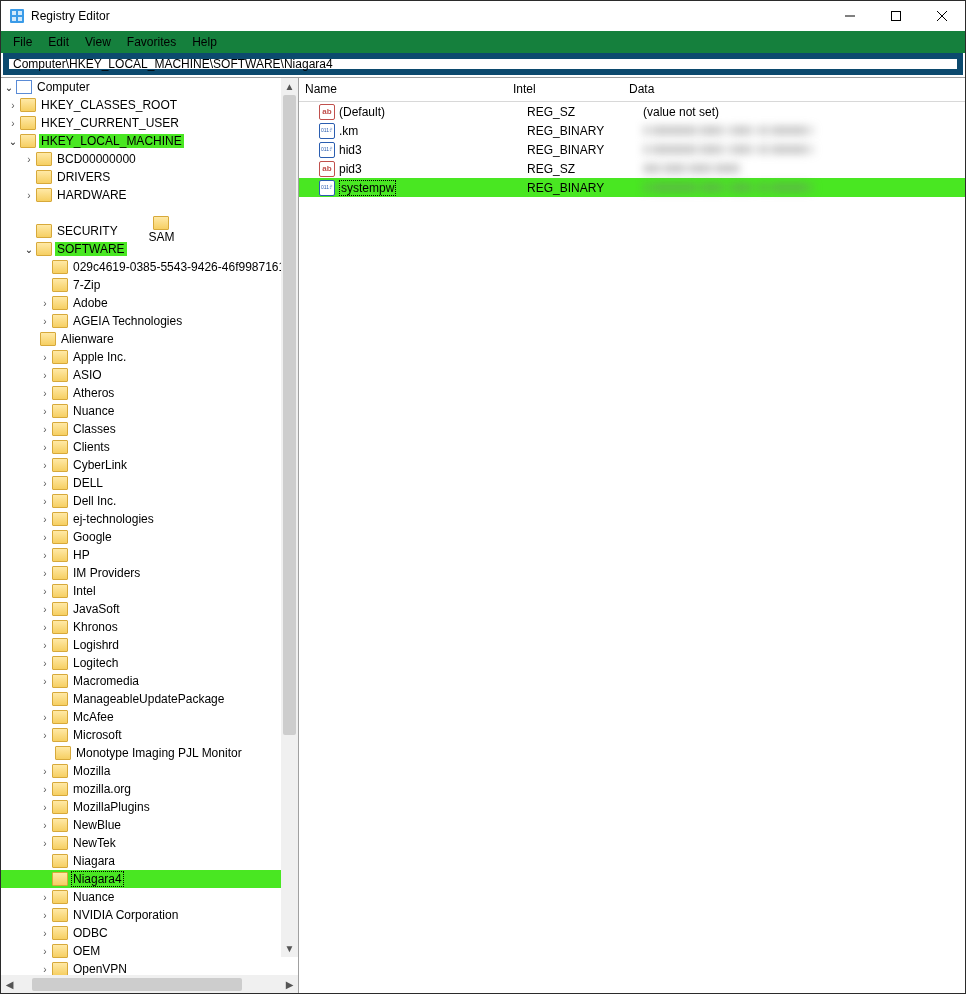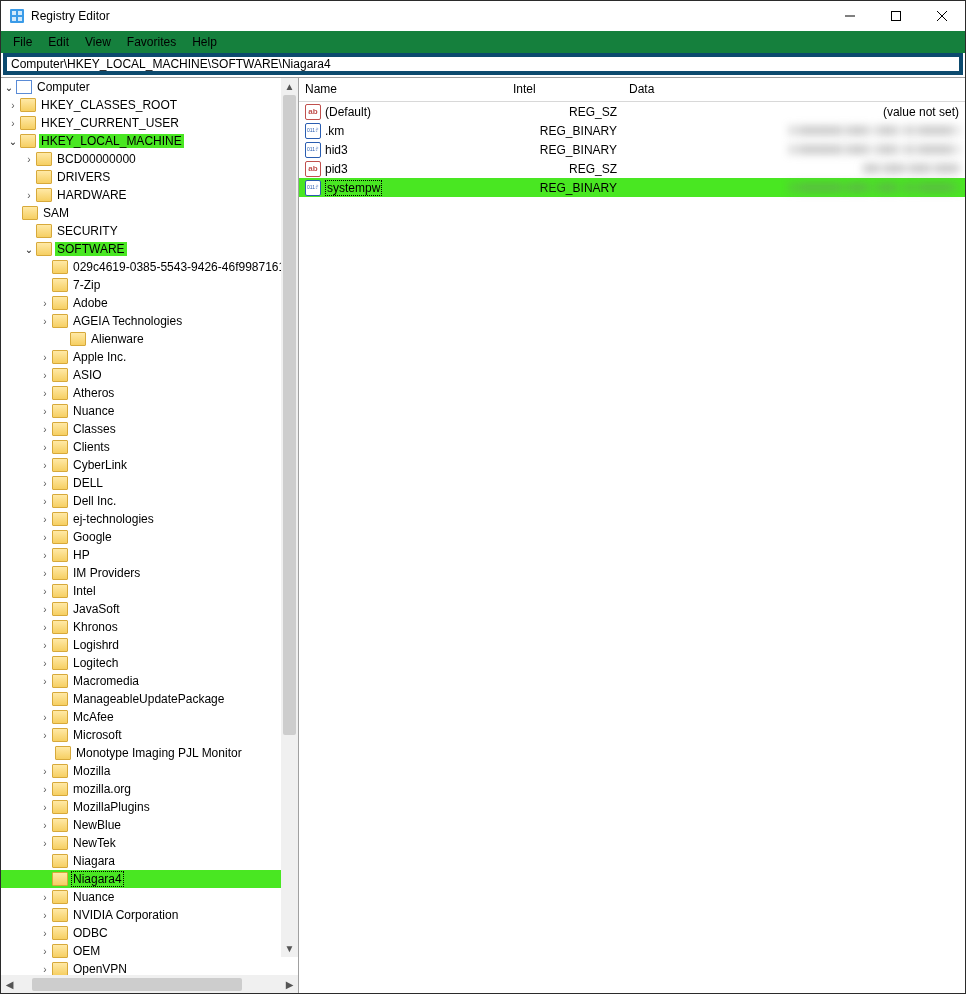--- a/index.html
+++ b/index.html
@@ -8,21 +8,21 @@
   
   .titlebar { height: 30px; display: flex; align-items: center; background: #fff; }
   .titlebar .icon { width: 16px; height: 16px; margin: 0 6px 0 8px; display: flex; align-items: center; justify-content: center; }
   .titlebar .title { flex: 0 0 auto; font-size: 12px; }
   .titlebar .spacer { flex: 1 1 auto; }
   .titlebar .winbtn { width: 46px; height: 30px; display: flex; align-items: center; justify-content: center; font-size: 14px; }
   
   .menubar { height: 22px; display: flex; align-items: center; padding: 0 4px; background: #15803d; }
   .menubar .menuitem { padding: 2px 8px; }
   
-  .addressbar { height: 22px; border: 4px solid #0c4a6e; margin: 0 2px 2px 2px; display: flex; align-items: center; padding: 0 4px; background: #fff; font-size: 12px; }
+  .addressbar { height: 22px; border: 6px solid #0c4a6e; margin: 0 2px 2px 2px; display: flex; align-items: center; padding: 0 4px; background: #fff; font-size: 12px; }
   
   .client { flex: 1 1 auto; display: flex; border-top: 1px solid #a0a0a0; overflow: hidden; }
   .treepane { width: 298px; border-right: 1px solid #a0a0a0; display: flex; flex-direction: column; overflow: hidden; position: relative; }
   .tree { flex: 1 1 auto; overflow: hidden; position: relative; padding-top: 2px; }
   .tree-inner { position: absolute; inset: 0; overflow: hidden; }
   .tree-row { height: 18px; display: flex; align-items: center; white-space: nowrap; position: relative; }
   .tree-row .exp { width: 12px; height: 12px; display: flex; align-items: center; justify-content: center; font-size: 10px; color: #5a5a5a; flex: 0 0 auto; }
   .tree-row .exp.open { color: #1a1a1a; }
   .tree-row .ficon { width: 16px; height: 14px; margin: 0 3px 0 1px; flex: 0 0 auto; }
   .tree-row .ficon.folder { background: linear-gradient(#ffe9a6,#f6cf62); border: 1px solid #d7a93a; border-radius: 1px; position: relative; }
@@ -42,21 +42,21 @@
   .vscroll .arrow { height: 17px; display: flex; align-items: center; justify-content: center; color: #555; font-size: 10px; }
   .vscroll .track { flex: 1 1 auto; position: relative; }
   .vscroll .thumb { position: absolute; left: 2px; top: 0; width: 13px; height: 640px; background: #cdcdcd; border-radius: 2px; }
   
   .listpane { flex: 1 1 auto; overflow: hidden; display: flex; flex-direction: column; }
   .listhead { display: flex; height: 24px; border-bottom: 1px solid #d8d8d8; background: #fff; }
   .listhead .col { padding: 4px 6px; border-right: 1px solid transparent; font-size: 12px; color: #000; }
   .listbody { flex: 1 1 auto; overflow: hidden; }
   .listrow { display: flex; height: 19px; align-items: center; }
   .listrow.hl { background: #49e722; }
-  .cell { padding: 0 6px; overflow: hidden; white-space: nowrap; text-align: right; }
+  .cell { padding: 0 20px; overflow: hidden; white-space: nowrap; }
   .cell.name { display: flex; align-items: center; gap: 4px; }
   .vicon { width: 16px; height: 16px; display: inline-flex; align-items: center; justify-content: center; flex: 0 0 auto; }
   .vicon.sz { background: #fff; border: 1px solid #c0504d; border-radius: 2px; position: relative; }
   .vicon.sz::after { content: "ab"; font-size: 8px; color: #c0504d; font-weight: bold; line-height: 1; }
   .vicon.bin { background: #fff; border: 1px solid #2a5db0; border-radius: 2px; position: relative; }
   .vicon.bin::after { content: "011\A110"; white-space: pre; font-size: 5px; color: #2a5db0; line-height: 5px; text-align: center; }
   .listrow .namelabel.sel { border: 1px dotted #000; padding: 0 1px; }
   .blurred { filter: blur(4px); color: #777; letter-spacing: -0.5px; }
   
   .w-name { width: 208px; }
@@ -142,21 +142,21 @@
             <div class="tree-row" style="padding-left: 22px;">
               <span class="exp"></span>
               <span class="ficon folder"></span>
               <span class="label">DRIVERS</span>
             </div>
             <div class="tree-row" style="padding-left: 22px;">
               <span class="exp">›</span>
               <span class="ficon folder"></span>
               <span class="label">HARDWARE</span>
             </div>
-            <div class="tree-row" style="padding-left: 8px;">
+            <div class="tree-row" style="padding-left: 24px; flex-direction: column;">
               <span class="exp"></span>
               <span class="ficon folder"></span>
               <span class="label">SAM</span>
             </div>
             <div class="tree-row" style="padding-left: 22px;">
               <span class="exp"></span>
               <span class="ficon folder"></span>
               <span class="label">SECURITY</span>
             </div>
             <div class="tree-row hl" style="padding-left: 22px;">
@@ -177,21 +177,21 @@
             <div class="tree-row" style="padding-left: 38px;">
               <span class="exp">›</span>
               <span class="ficon folder"></span>
               <span class="label">Adobe</span>
             </div>
             <div class="tree-row" style="padding-left: 38px;">
               <span class="exp">›</span>
               <span class="ficon folder"></span>
               <span class="label">AGEIA Technologies</span>
             </div>
-            <div class="tree-row" style="padding-left: 56px; align-items: center;">
+            <div class="tree-row" style="padding-left: 26px; align-items: center;">
               <span class="exp"></span>
               <span class="ficon folder"></span>
               <span class="label">Alienware</span>
             </div>
             <div class="tree-row" style="padding-left: 38px;">
               <span class="exp">›</span>
               <span class="ficon folder"></span>
               <span class="label">Apple Inc.</span>
             </div>
             <div class="tree-row" style="padding-left: 38px;">

